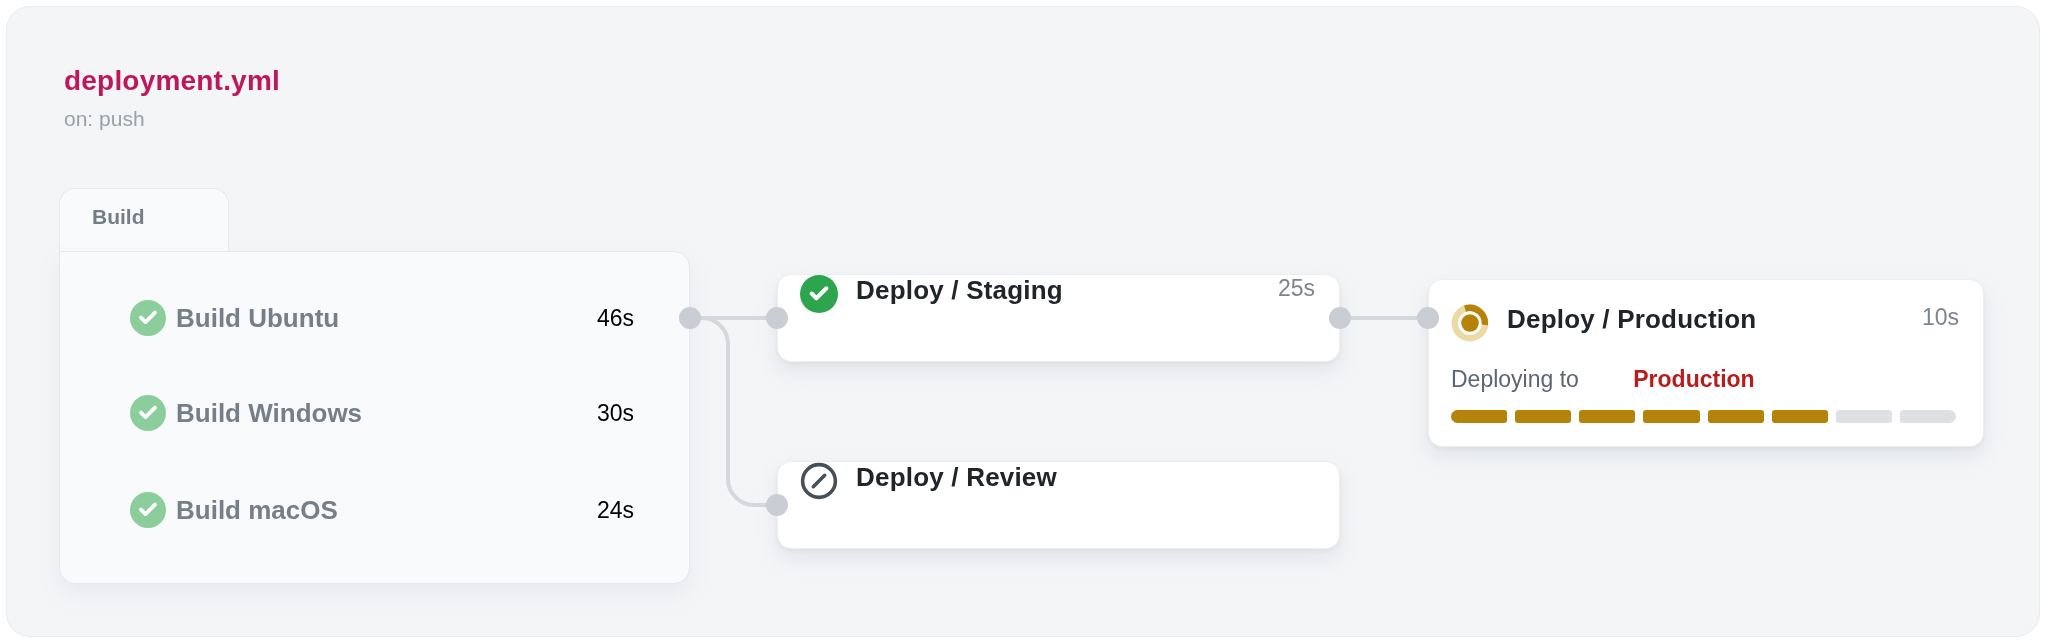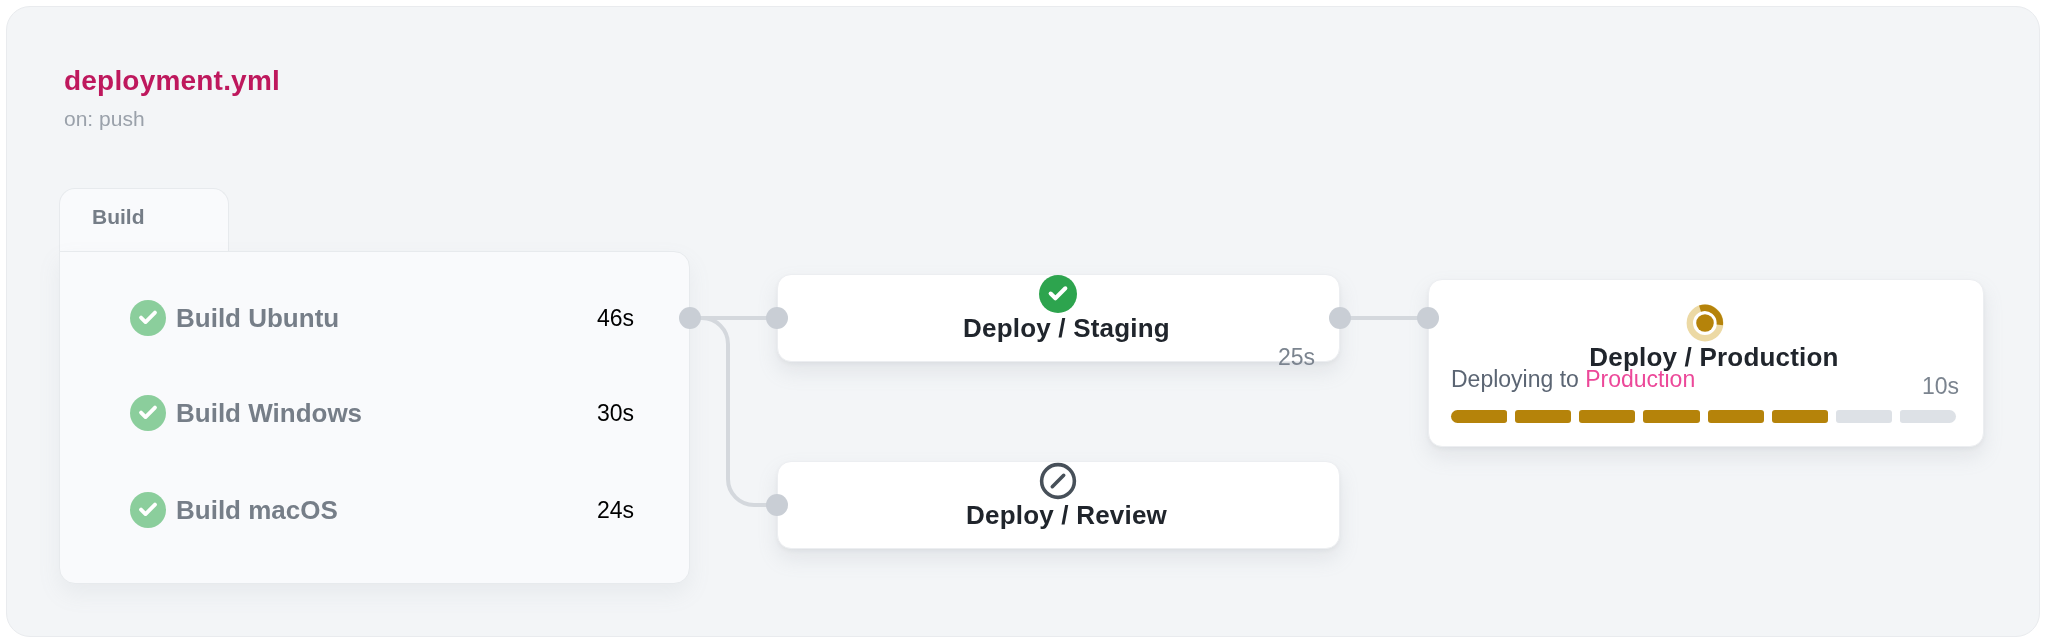--- a/index.html
+++ b/index.html
@@ -53,37 +53,36 @@
   
   .node-card{
     position:absolute;background:#ffffff;border:1px solid #eceef1;
     border-radius:14px;box-sizing:border-box;
     box-shadow:0 2px 4px rgba(27,31,36,0.04),0 10px 20px rgba(140,149,159,0.16);
   }
   .card-staging{left:770px;top:267px;width:563px;height:88px;}
   .card-review{left:770px;top:454px;width:563px;height:88px;}
   .card-production{left:1421px;top:272px;width:556px;height:168px;padding:24px 24px 0 22px;}
   .node-row{
-    position:absolute;inset:0;display:flex;align-items:center;
+    position:absolute;inset:0;display:flex;align-items:flex-start;
     padding:0 24px 0 22px;
-    flex-direction:column;
   }
   .card-production .node-row{position:relative;inset:auto;height:44px;padding:0;}
   .st-icon{width:38px;height:38px;flex:0 0 auto;display:block;}
   .node-title{
     margin-left:18px;font-size:26px;font-weight:700;color:#20252c;letter-spacing:.2px;
     white-space:nowrap;
   }
   .node-duration{
     margin-left:auto;font-size:23px;font-weight:400;color:#7b848f;
   }
   .node-detail{
     margin-top:18px;font-size:23px;color:#5b6573;white-space:nowrap;
   }
-  .node-detail b{font-weight:400;color:#ec4899;}
+  .node-detail b{font-weight:700;color:#b91c1c;margin-left:48px;}
   .progress-bar{
     margin-top:17px;height:13px;display:flex;gap:8px;width:505px;
   }
   .progress-bar .seg{flex:1;border-radius:3px;}
   .progress-bar .seg.filled{background:#b5830a;}
   .progress-bar .seg.empty{background:#dde1e6;}
   .progress-bar .seg:first-child{border-radius:7px 3px 3px 7px;}
   .progress-bar .seg:last-child{border-radius:3px 7px 7px 3px;}
   
   .edges{position:absolute;left:0;top:0;pointer-events:none;}

